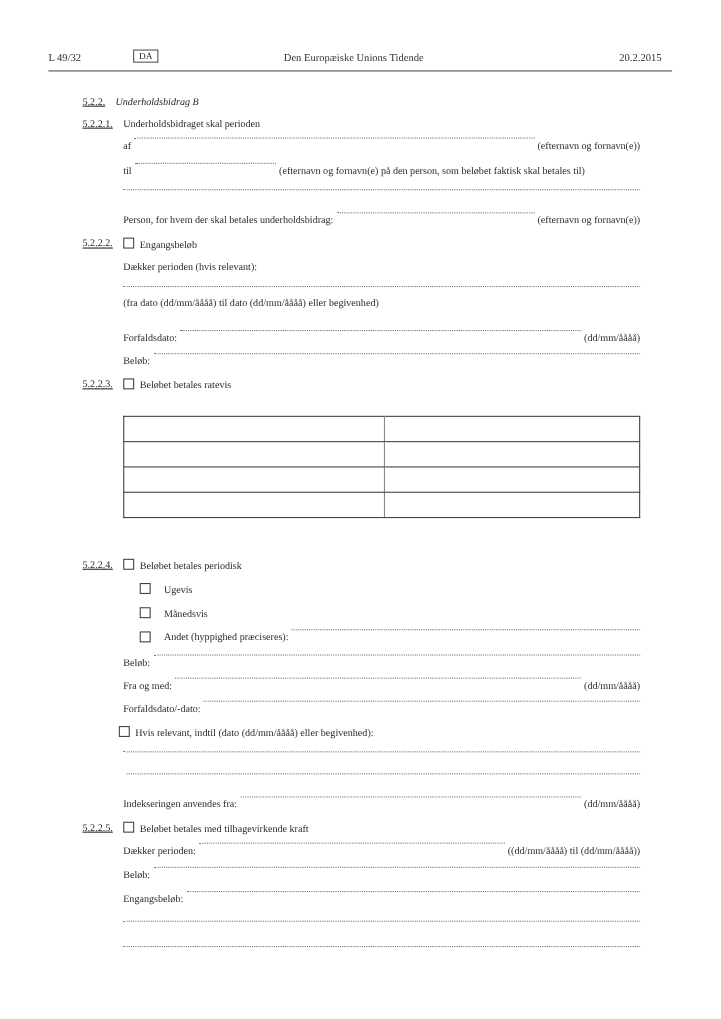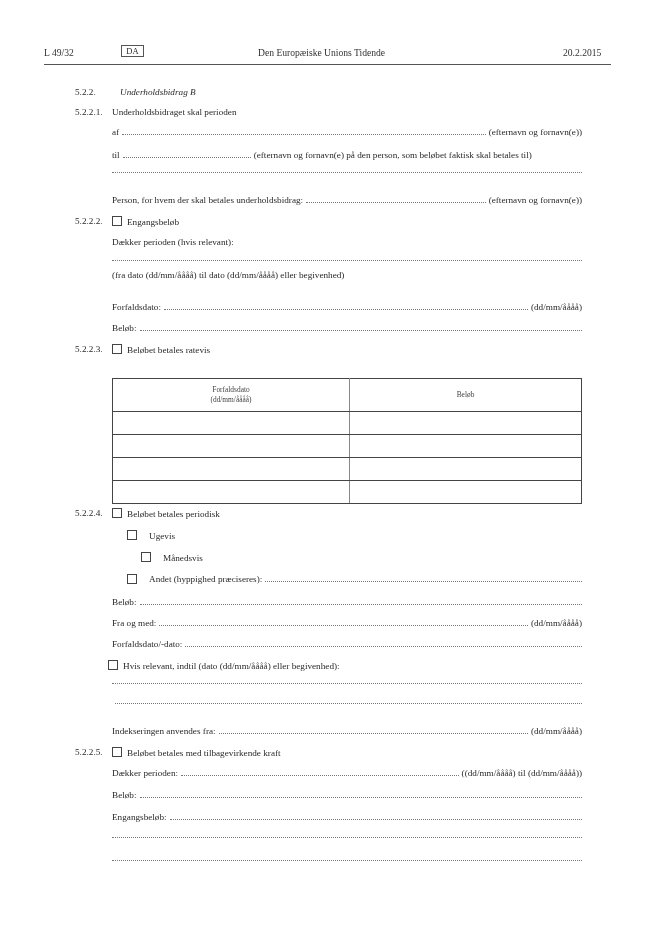--- a/index.html
+++ b/index.html
@@ -5,43 +5,43 @@
   html, body { margin: 0; padding: 0; background: #ffffff; }
   body {
     width: 655px; height: 926px; position: relative; overflow: hidden;
     font-family: "Liberation Serif", "DejaVu Serif", serif;
     color: #2a2a2a; font-size: 9.2px;
   }
   .abs { position: absolute; white-space: nowrap; }
   .hdr { top: 47px; font-size: 9.6px; color: #333; }
   .hdr-rule { position: absolute; left: 44px; top: 64px; width: 567px; height: 0; border-top: 1px solid #555; }
   .da-box { position: absolute; left: 121px; top: 45px; width: 21px; height: 10px; border: 1px solid #555; font-size: 8.5px; text-align: center; line-height: 10px; }
-  .num { position: absolute; left: 75px; }
-  .row { position: absolute; display: flex; align-items: flex-end; white-space: nowrap; }
+  .num { position: absolute; left: 75px; text-decoration: underline; }
+  .row { position: absolute; display: flex; align-items: flex-start; white-space: nowrap; }
   .dots { flex: 1; border-bottom: 1px dotted #777; margin: 0 3px; height: 0; position: relative; top: -2px; min-width: 10px; }
   .dots.full { margin: 0; }
   .chk { display: inline-block; width: 8px; height: 8px; border: 1px solid #444; margin-right: 5px; vertical-align: -1px; }
   .italic { font-style: italic; }
   table.rates { position: absolute; left: 112px; top: 378px; width: 470px; border-collapse: collapse; }
   table.rates td, table.rates th { border: 1px solid #444; font-weight: normal; font-size: 7.4px; text-align: center; color: #444; }
   table.rates th { height: 30px; line-height: 10px; }
   table.rates td { height: 20px; }
   table.rates td:first-child, table.rates th:first-child { width: 234px; border-right: 1px solid #888; }
 </style>
 </head>
 <body>
 
 <div class="abs hdr" style="left:44px">L 49/32</div>
 <div class="da-box">DA</div>
 <div class="abs hdr" style="left:258px">Den Europæiske Unions Tidende</div>
 <div class="abs hdr" style="left:563px">20.2.2015</div>
 <div class="hdr-rule"></div>
 
 <div class="abs num" style="top:87px">5.2.2.</div>
-<div class="abs italic" style="left:120px;top:87px">Underholdsbidrag B</div>
+<div class="abs italic" style="left:105px;top:87px">Underholdsbidrag B</div>
 
 <div class="abs num" style="top:107px">5.2.2.1.</div>
 <div class="abs" style="left:112px;top:107px">Underholdsbidraget skal perioden</div>
 
 <div class="row" style="left:112px;top:127px;width:470px">
   <span>af</span>
   <span class="dots"></span>
   <span>(efternavn og fornavn(e))</span>
 </div>
 <div class="row" style="left:112px;top:150px;width:470px">
@@ -76,24 +76,20 @@
   <span>Beløb:</span>
   <span class="dots" style="margin-right:0"></span>
 </div>
 
 <div class="abs num" style="top:344px">5.2.2.3.</div>
 <div class="abs" style="left:112px;top:344px">
   <span class="chk"></span><span>Beløbet betales ratevis</span>
 </div>
 <table class="rates">
   <tbody>
-      <tr>
-    <th><span>Forfaldsdato</span><br><span>(dd/mm/åååå)</span></th>
-    <th>Beløb</th>
-  </tr>
   <tr>
     <td></td>
     <td></td>
   </tr>
   <tr>
     <td></td>
     <td></td>
   </tr>
   <tr>
     <td></td>
@@ -106,21 +102,21 @@
 </tbody>
   </table>
 
 <div class="abs num" style="top:508px">5.2.2.4.</div>
 <div class="abs" style="left:112px;top:508px">
   <span class="chk"></span><span>Beløbet betales periodisk</span>
 </div>
 <div class="abs" style="left:127px;top:530px">
   <span class="chk" style="margin-right:12px"></span><span>Ugevis</span>
 </div>
-<div class="abs" style="left:141px;top:552px">
+<div class="abs" style="left:127px;top:552px">
   <span class="chk" style="margin-right:12px"></span><span>Månedsvis</span>
 </div>
 <div class="row" style="left:127px;top:574px;width:455px">
   <span class="chk" style="margin-right:12px"></span>
   <span>Andet (hyppighed præciseres):</span>
   <span class="dots" style="margin-right:0"></span>
 </div>
 <div class="row" style="left:112px;top:597px;width:470px">
   <span>Beløb:</span>
   <span class="dots" style="margin-right:0"></span>

